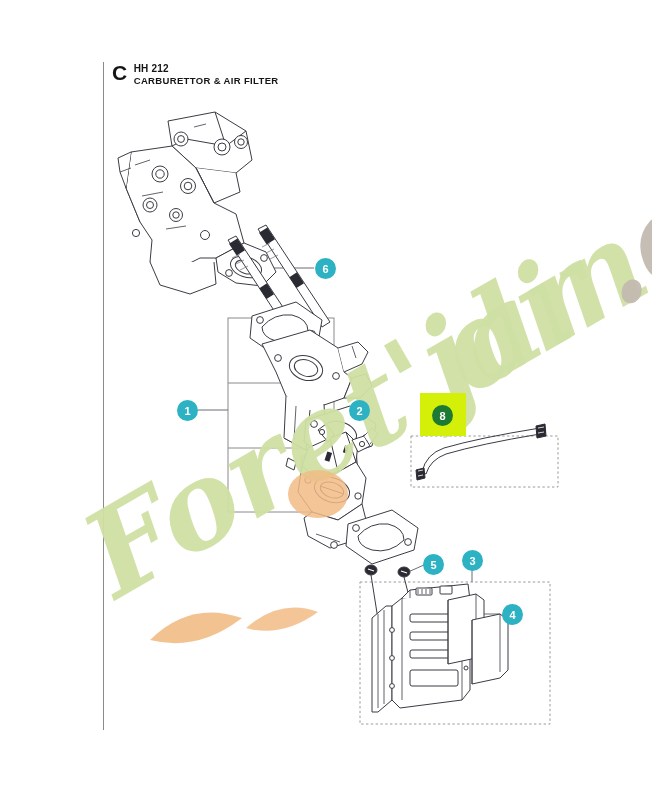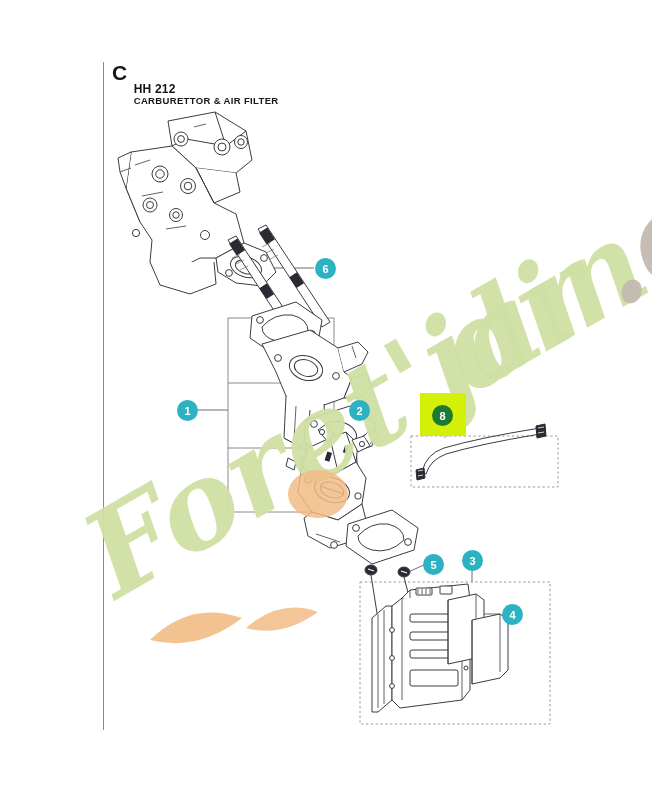--- a/index.html
+++ b/index.html
@@ -10,22 +10,22 @@
 
   
   #left-rule{position:absolute;left:103px;top:62px;width:1px;height:668px;
              background:#8a8a8a;}
 
   
   #header{position:absolute;left:112px;top:63px;display:flex;align-items:flex-start;}
   #sec-letter{font-size:21px;font-weight:bold;color:#151515;line-height:20px;
               margin-right:7px;letter-spacing:-.5px;}
   #title-stack{padding-top:1px;}
-  #model-code{font-size:12px;font-weight:bold;color:#151515;letter-spacing:.2px;
-              line-height:10px;margin-top:20px;}
+  #model-code{font-size:10px;font-weight:bold;color:#151515;letter-spacing:.2px;
+              line-height:10px;}
   #section-title{font-size:9.5px;font-weight:bold;color:#151515;letter-spacing:.35px;
                  line-height:12px;margin-top:1px;}
 
   
   #watermark{position:absolute;left:0;top:0;width:652px;height:800px;
              pointer-events:none;z-index:3;}
 
   
   #drawing{position:absolute;left:0;top:0;width:652px;height:800px;z-index:2;}
 

